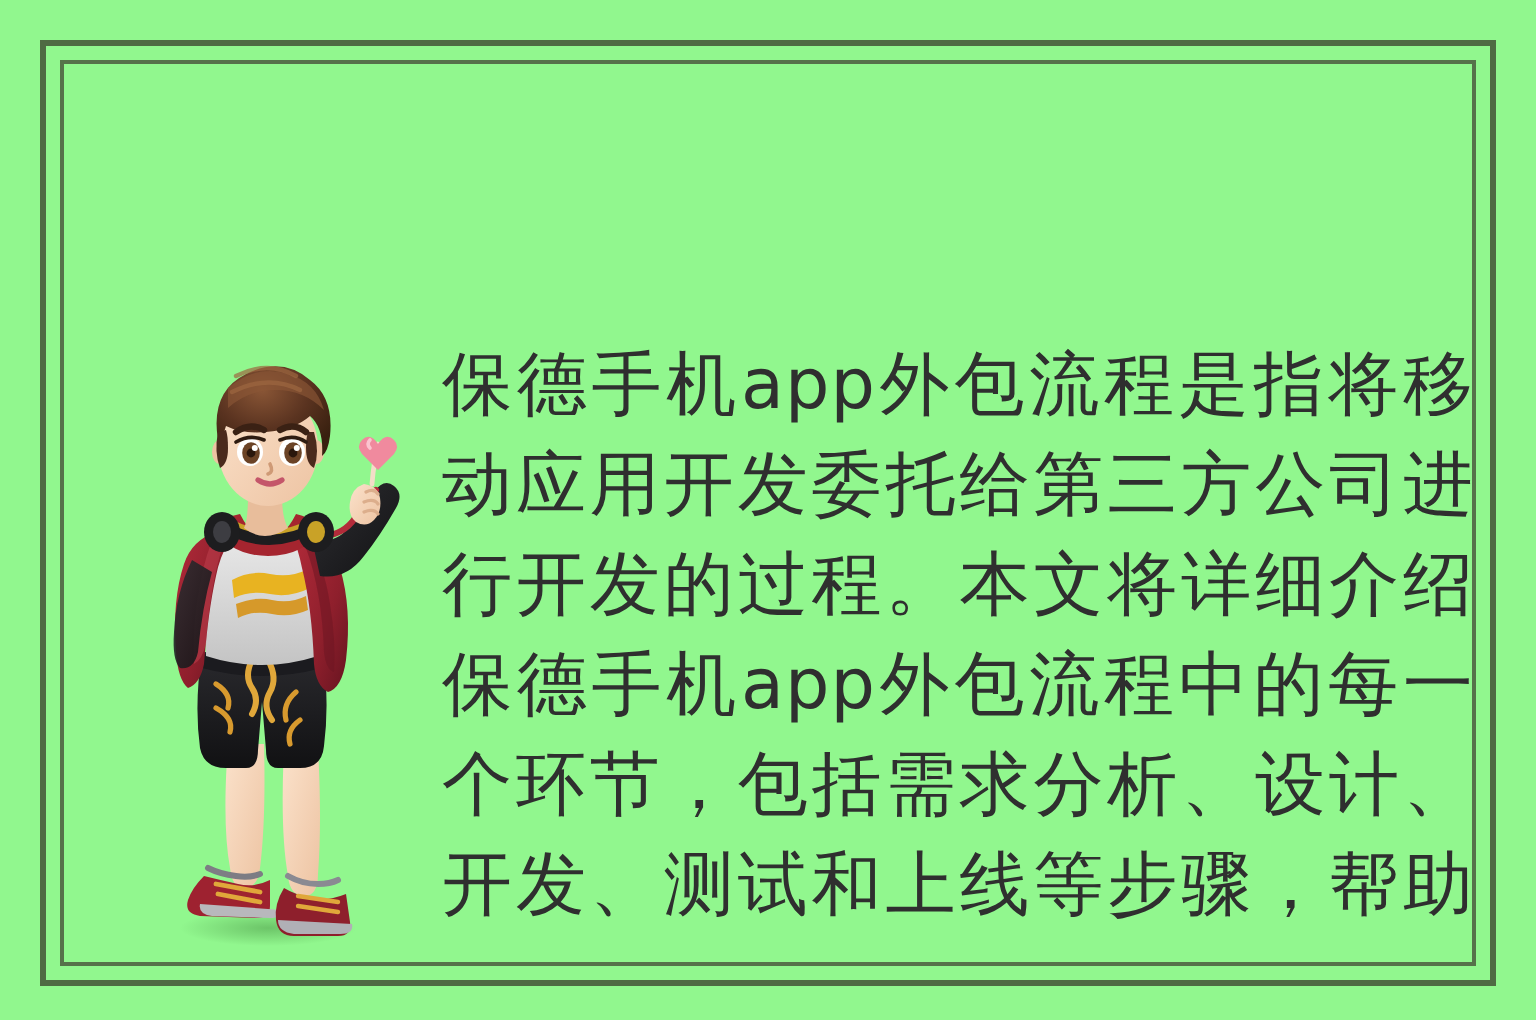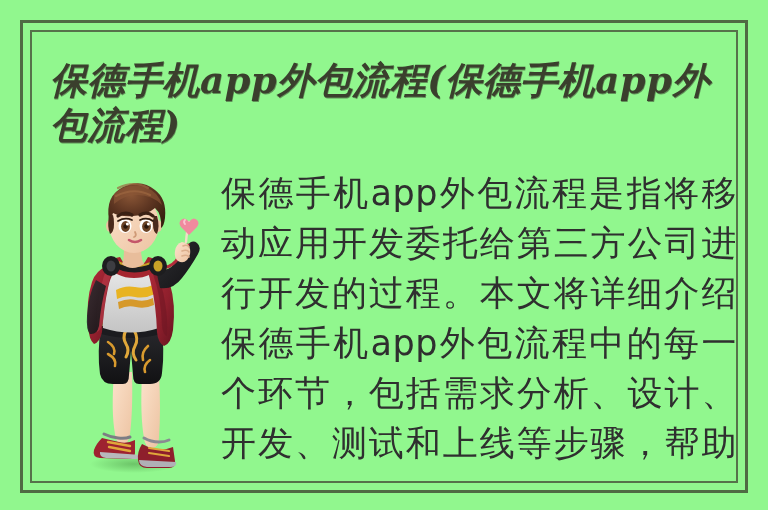--- a/index.html
+++ b/index.html
@@ -81,21 +81,20 @@
   #illustration svg { display: block; width: 100%; height: 100%; }
 </style>
 </head>
 <body>
 
 <div id="page" style="--bg: #91f78e; --frame: #4f6b43; --frame2: #56724a; --title-color: #3a3f2d; --body-color: #2f2f2f;">
 
   <div id="frame-outer"></div>
   <div id="frame-inner"></div>
 
-  <div id="title">保德手机app外包流程(保德手机app外包流程)</div>
 
   <div id="illustration">
     <svg viewBox="0 0 160 300" xmlns="http://www.w3.org/2000/svg" aria-hidden="true">
       <defs>
         <radialGradient id="gHair" cx="40%" cy="25%" r="75%">
           <stop offset="0%" stop-color="#8a5636"></stop>
           <stop offset="55%" stop-color="#5a3320"></stop>
           <stop offset="100%" stop-color="#38200f"></stop>
         </radialGradient>
         <linearGradient id="gSkin" x1="0" y1="0" x2="1" y2="1">

